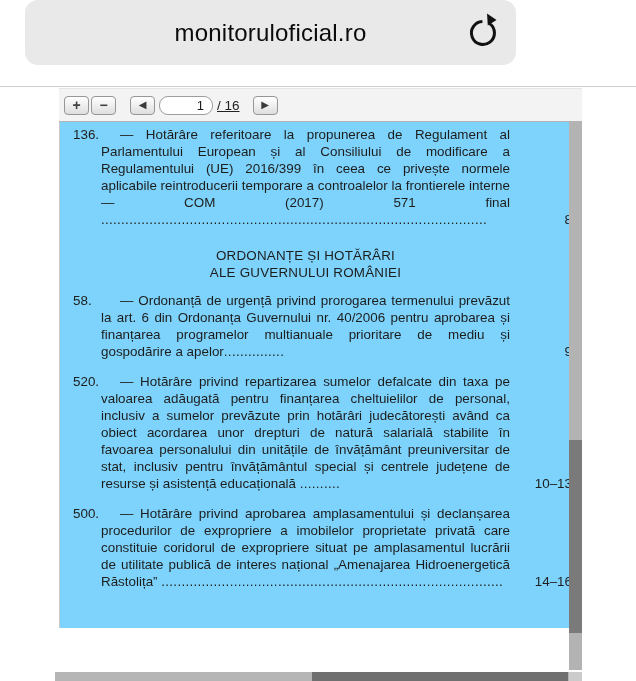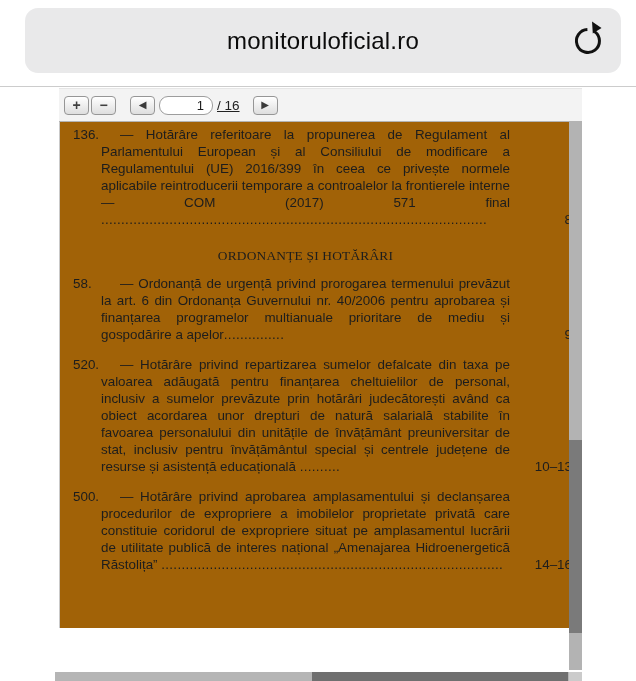--- a/index.html
+++ b/index.html
@@ -1,21 +1,21 @@
 <!DOCTYPE html>
 <html><head>
 <meta charset="utf-8">
 <style>
   * { margin: 0; padding: 0; box-sizing: border-box; }
   html, body { width: 636px; height: 681px; background: #ffffff; overflow: hidden; }
   body { font-family: "Liberation Sans", sans-serif; position: relative; }
 
   
   .url-bar {
-    position: absolute; left: 25px; top: 8px; width: 596px; height: 65px;
+    position: absolute; left: 25px; top: 0; width: 491px; height: 65px;
     background: #e9e9ea; border-radius: 13px;
     display: flex; align-items: center; justify-content: center;
   }
   .url-text { font-size: 24px; color: #0b0b0b; letter-spacing: 0.2px; }
   .reload-btn {
     position: absolute; right: 14px; top: 50%; transform: translateY(-50%);
     width: 36px; height: 42px; background: transparent; border: none;
     display: flex; align-items: center; justify-content: center; cursor: pointer;
   }
   .top-border { position: absolute; left: 0; top: 86px; width: 636px; height: 1px; background: #cccccc; }
@@ -42,30 +42,30 @@
   .page-input {
     margin-left: 4px; width: 54px; height: 19px;
     border: 1px solid #9d9d9d; border-radius: 9px; background: #ffffff;
     font-family: "Liberation Sans", sans-serif; font-size: 13px; color: #1d1d1d;
     text-align: right; padding-right: 8px; outline: none;
   }
   .page-count { margin-left: 4px; font-size: 13.5px; color: #222222; text-decoration: underline; }
 
   
   .pdf-page {
-    position: relative; width: 523px; height: 506px; background: #a16207;
+    position: relative; width: 523px; height: 506px; background: #7dd3fc;
     border-left: 1px solid #c9c9c9; padding-top: 4px;
     color: #1d1d1d; font-size: 13.4px; line-height: 17px;
   }
   .toc-entry { position: relative; display: flex; align-items: flex-start; margin-bottom: 13px; }
   .toc-entry .num { flex: 0 0 28px; margin-left: 13px; }
   .toc-entry .body { width: 409px; text-align: justify; text-indent: 19px; }
   .leader { word-break: break-all; letter-spacing: 0.3px; }
   .toc-entry .pages { position: absolute; right: 10px; bottom: 0; white-space: nowrap; }
-  .toc-heading { margin: 19px 0 11px 41px; width: 409px; text-align: center; letter-spacing: 0.2px; font-family: Liberation Serif, serif; }
+  .toc-heading { margin: 19px 0 11px 41px; width: 409px; text-align: center; letter-spacing: 0.2px; }
 
   
   .vscroll { position: absolute; left: 510px; top: 34px; width: 13px; height: 548px; background: #b3b3b3; z-index: 5; }
   .vscroll .thumb { position: absolute; left: 0; top: 318px; width: 13px; height: 193px; background: #7a7a7a; }
   .hscroll { position: absolute; left: -4px; top: 584px; width: 514px; height: 9px; background: #b5b5b5; z-index: 5; }
   .hscroll .thumb { position: absolute; left: 257px; top: 0; width: 256px; height: 9px; background: #6f6f6f; }
   .scroll-corner { position: absolute; left: 510px; top: 584px; width: 13px; height: 9px; background: #cbcbcb; z-index: 5; }
 </style>
 </head>
 <body>
@@ -105,20 +105,21 @@
   <div class="pdf-page">
 
     <div class="toc-entry">
       <span class="num">136.</span>
       <span class="body"><span>— Hotărâre referitoare la propunerea de Regulament al Parlamentului European și al Consiliului de modificare a Regulamentului (UE) 2016/399 în ceea ce privește normele aplicabile reintroducerii temporare a controalelor la frontierele interne — COM (2017) 571 final</span> <span class="leader">................................................................................................</span></span>
       <span class="pages">8</span>
     </div>
 
     <div class="toc-heading">
       <div>ORDONANȚE ȘI HOTĂRÂRI</div>
+      <div>ALE GUVERNULUI ROMÂNIEI</div>
     </div>
 
     <div class="toc-entry">
       <span class="num">58.</span>
       <span class="body"><span>— Ordonanță de urgență privind prorogarea termenului prevăzut la art. 6 din Ordonanța Guvernului nr. 40/2006 pentru aprobarea și finanțarea programelor multianuale prioritare de mediu și gospodărire a apelor</span><span class="leader">...............</span></span>
       <span class="pages">9</span>
     </div>
 
     <div class="toc-entry">
       <span class="num">520.</span>

